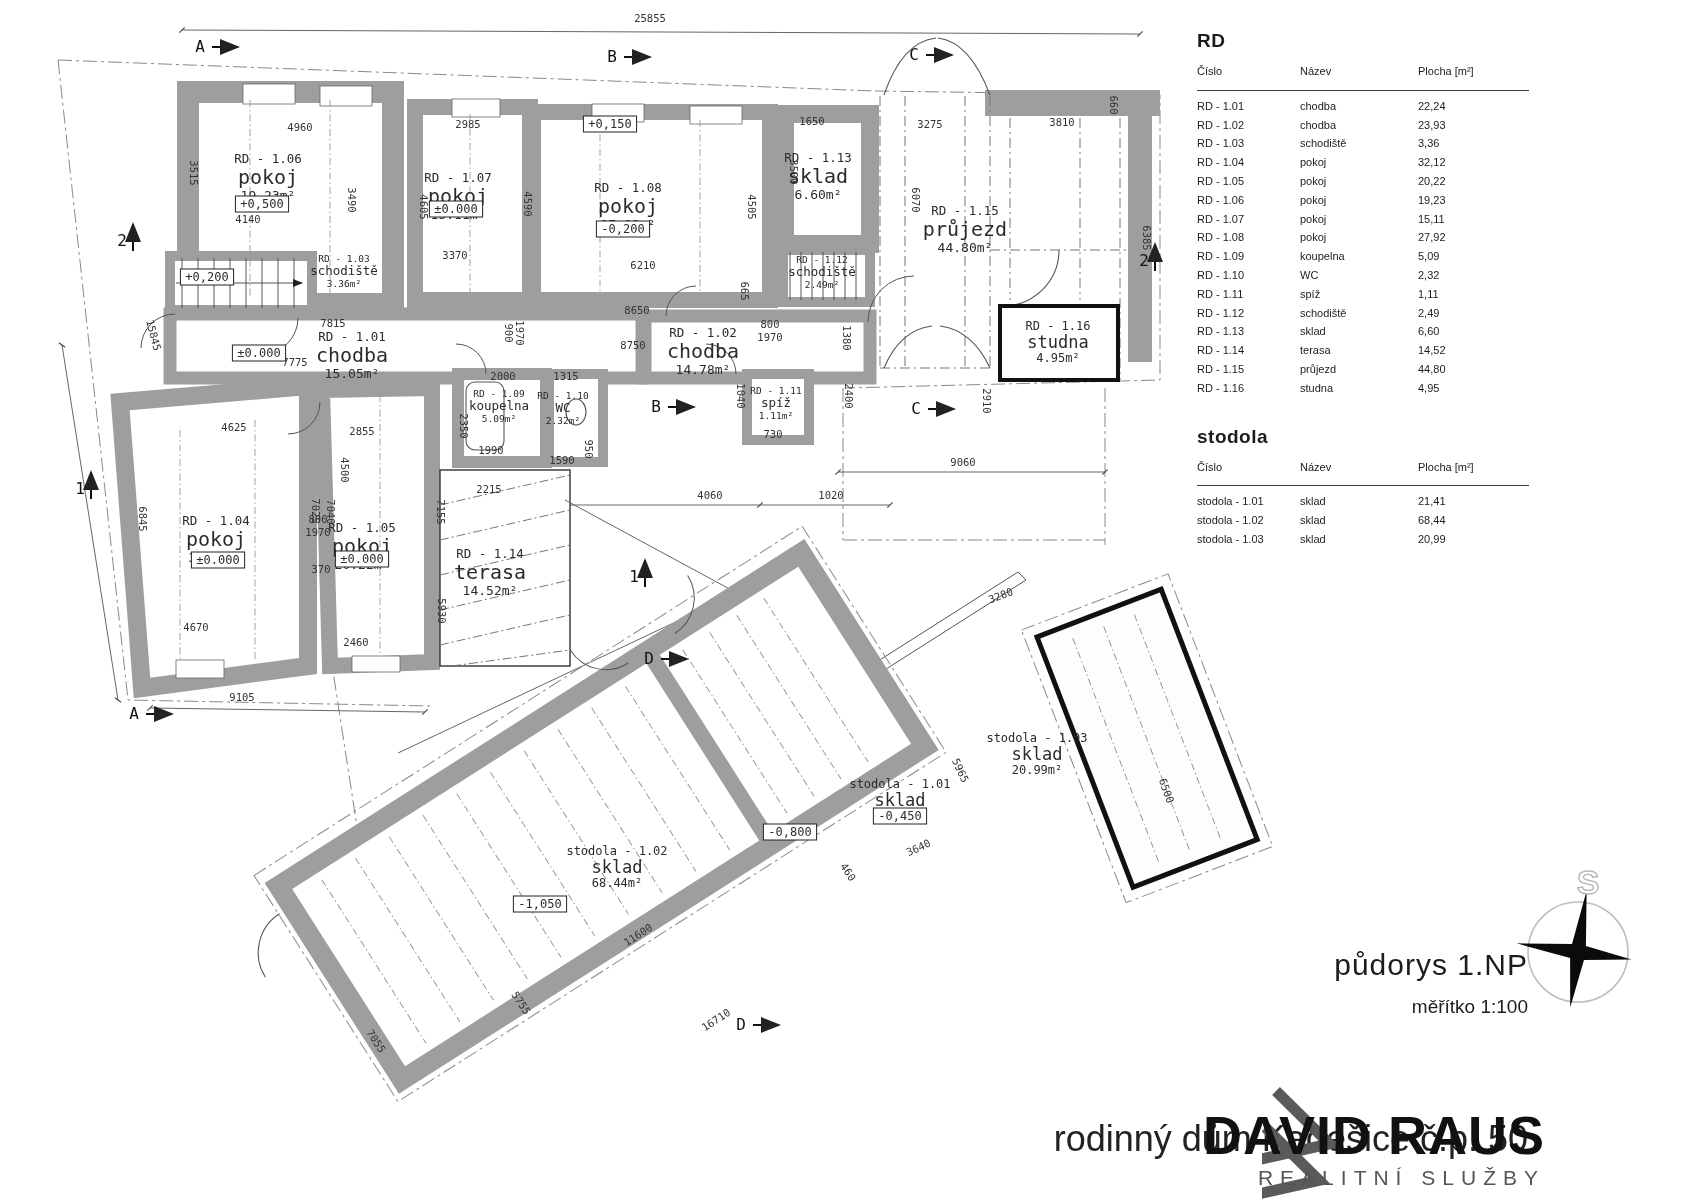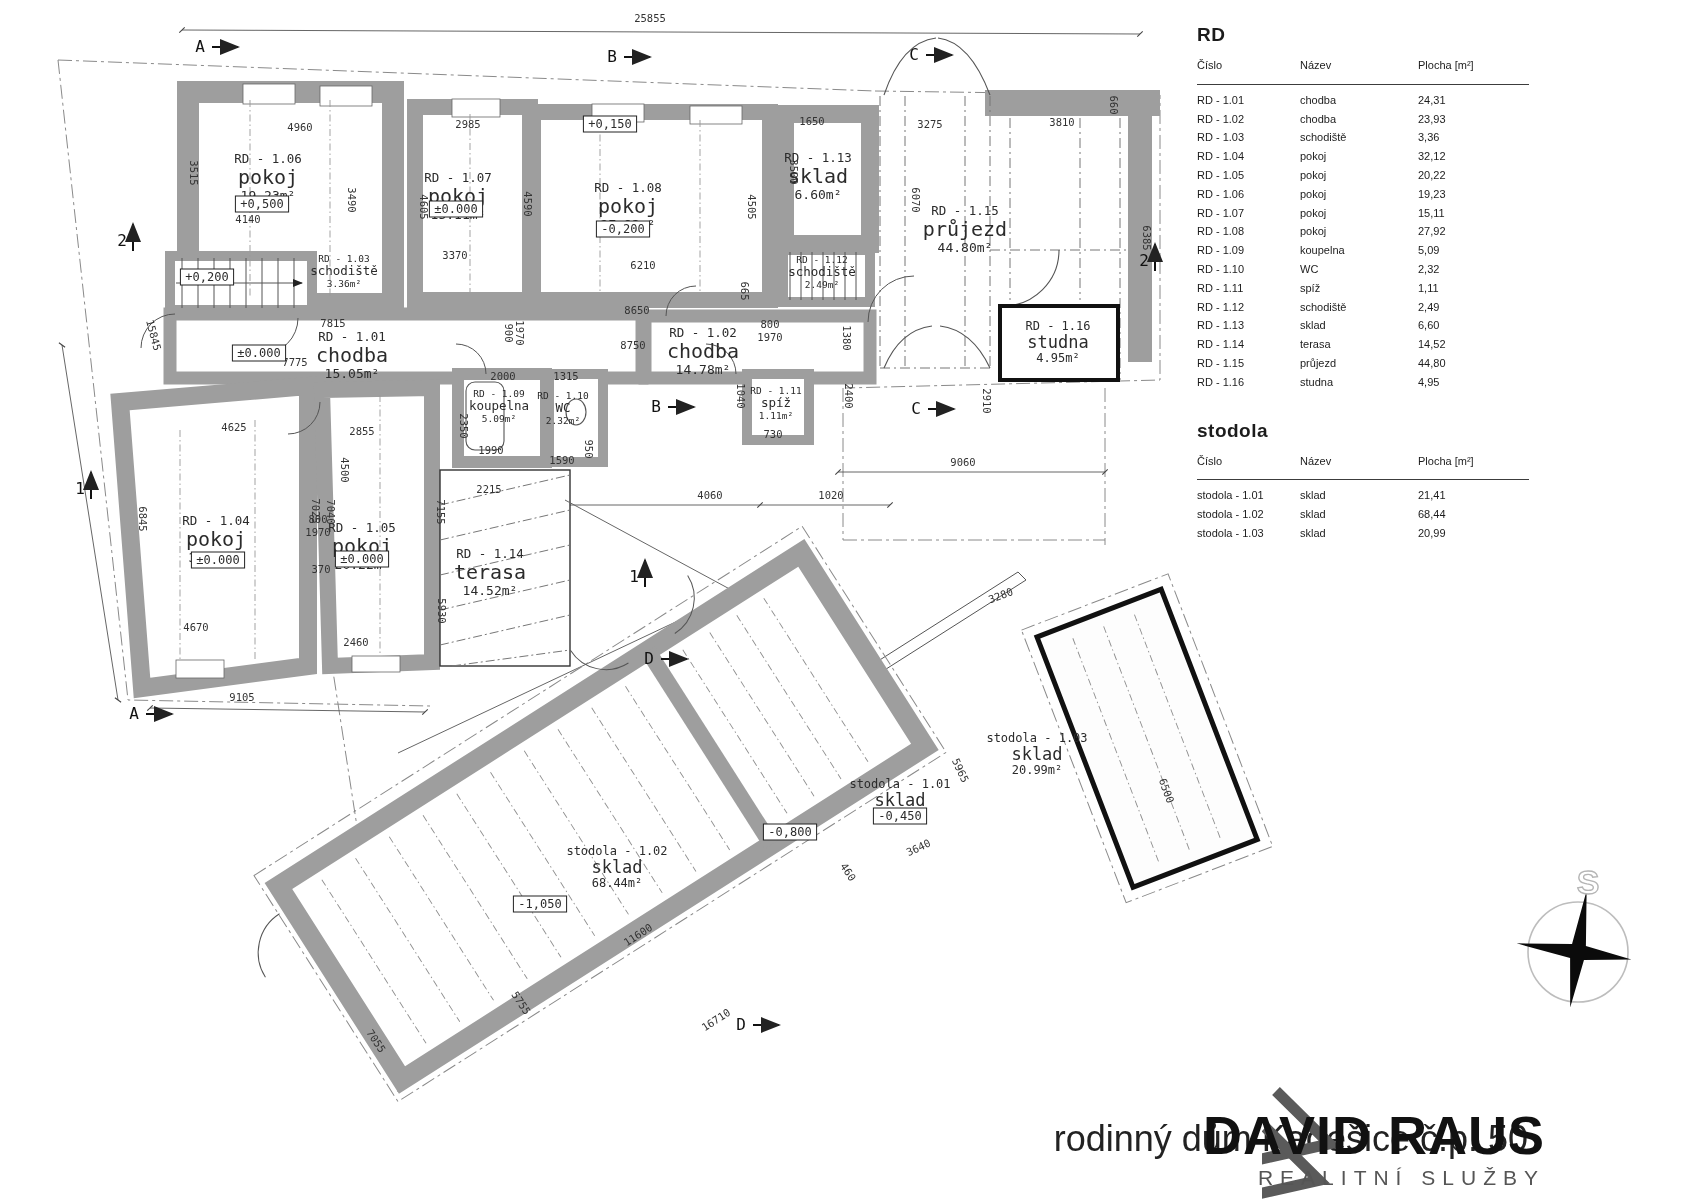--- a/index.html
+++ b/index.html
@@ -1,20 +1,20 @@
 <!DOCTYPE html>
 <html><head>
 <meta charset="utf-8">
 <style>
   html,body{margin:0;padding:0;background:#fff;}
   #stage{position:relative;width:1697px;height:1200px;background:#ffffff;overflow:hidden;
          font-family:"Liberation Sans",sans-serif;color:#1c1c1c;}
   svg text{user-select:none;}
   
-  .legend{position:absolute;left:1197px;top:24px;width:332px;}
+  .legend{position:absolute;left:1197px;top:30px;width:332px;}
   .legend .ttl{font-size:19px;font-weight:bold;letter-spacing:.5px;margin:0 0 10px 0;}
   .legend .hdr,.legend .row{display:grid;grid-template-columns:103px 118px 1fr;line-height:18.8px;font-size:11px;}
   .legend .hdr{margin-bottom:9px;}
   .legend .hdr span:last-child,.legend .row span:last-child{text-align:left;padding-right:4px;}
   .legend .rule{border-top:1.4px solid #3c3c3c;margin:0 0 6px 0;}
   .legend .sect2{margin-top:28px;}
   
   .titleblock{position:absolute;right:169px;top:948px;width:620px;text-align:right;}
   .dwg-title{font-size:30px;letter-spacing:1px;}
   .dwg-scale{font-size:19px;margin-top:14px;}
@@ -408,21 +408,21 @@
     <div class="hdr">
       <span>Číslo</span>
       <span>Název</span>
       <span>Plocha [m²]</span>
     </div>
     <div class="rule"></div>
     <div id="rd-rows">
         <div class="row">
           <span>RD - 1.01</span>
           <span>chodba</span>
-          <span>24,31</span>
+          <span>22,24</span>
         </div>
         <div class="row">
           <span>RD - 1.02</span>
           <span>chodba</span>
           <span>23,93</span>
         </div>
         <div class="row">
           <span>RD - 1.03</span>
           <span>schodiště</span>
           <span>3,36</span>
@@ -513,20 +513,24 @@
           <span>68,44</span>
         </div>
         <div class="row">
           <span>stodola - 1.03</span>
           <span>sklad</span>
           <span>20,99</span>
         </div>
       </div>
   </div>
 
+  <div class="titleblock">
+    <div class="dwg-title">půdorys 1.NP</div>
+    <div class="dwg-scale">měřítko 1:100</div>
+  </div>
   <div class="proj-title">rodinný dům Kadešice č.p. 50</div>
 
   <svg width="120" height="140" style="position:absolute;left:1262px;top:1085px;">
     <g transform="translate(14,6) rotate(16)" stroke="#5a5a5a" stroke-width="11" fill="none">
       <polyline points="0,0 66,36 0,72"></polyline>
       <polyline points="0,38 66,74 0,110"></polyline>
     </g>
   </svg>
   <div class="wm">
     <div class="nm">DAVID RAUS</div>

